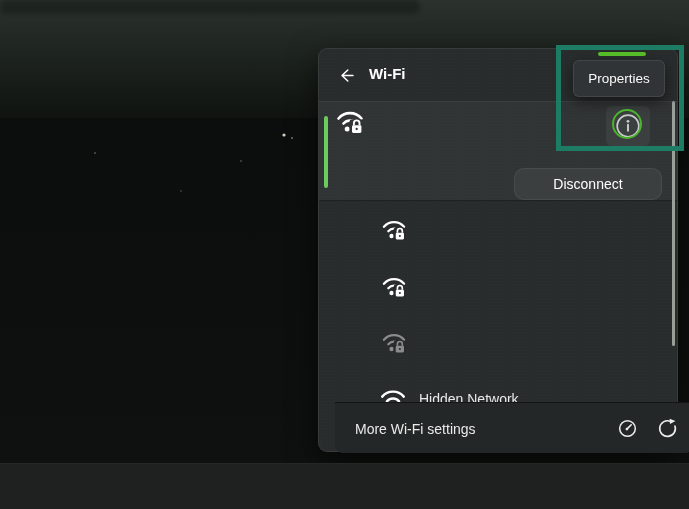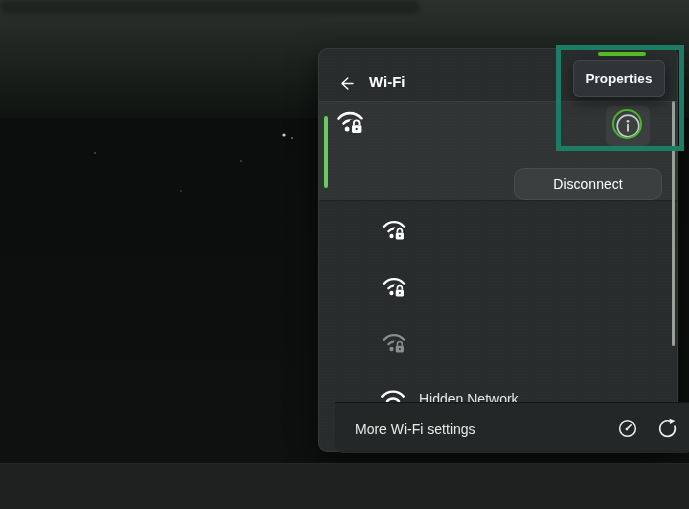--- a/index.html
+++ b/index.html
@@ -50,21 +50,21 @@
   
   .panel {
     left:318px; top:48px; width:360px; height:404px;
     background:#292c2d;
     background-image:radial-gradient(rgba(255,255,255,.018) 1px, transparent 1px);
     background-size:3px 3px;
     border:1px solid rgba(255,255,255,.07);
     border-radius:9px;
     box-shadow:0 10px 30px rgba(0,0,0,.55);
   }
-  .panel-header { left:0; top:8px; width:100%; height:52px; }
+  .panel-header { left:0; top:0; width:100%; height:52px; }
   .back-btn { left:13px; top:12px; width:28px; height:28px; border-radius:4px; display:flex; align-items:center; justify-content:center; }
   .panel-title { left:50px; top:16px; font-size:15px; font-weight:700; color:#ffffff; }
 
   .connected-item {
     left:0; top:52px; width:100%; height:100px;
     background:#313435;
     background-image:radial-gradient(rgba(255,255,255,.02) 1px, transparent 1px);
     background-size:3px 3px;
     border-top:1px solid rgba(255,255,255,.05);
     border-bottom:1px solid rgba(0,0,0,.35);
@@ -100,21 +100,21 @@
   .refresh-pos { left:321px; }
 
   .scrollbar { left:353px; top:52px; width:3px; height:245px; background:#99a099; border-radius:2px; z-index:2; }
 
   
   .tooltip {
     left:573px; top:60px; width:92px; height:37px;
     background:#313436; border:1px solid rgba(255,255,255,.09); border-radius:6px;
     box-shadow:0 5px 14px rgba(0,0,0,.5);
     display:flex; align-items:center; justify-content:center;
-    font-size:13.5px; font-weight:700; color:#fafafa;
+    font-size:13.5px; font-weight:400; color:#fafafa;
     z-index:6;
   }
   .hl-rect {
     left:556px; top:45px; width:128px; height:106px;
     border:5px solid #1d7c64; z-index:7;
   }
   .hl-line { left:598px; top:52px; width:48px; height:4px; background:#55bb27; border-radius:2px; z-index:8; }
   .hl-ring {
     left:612px; top:109px; width:30px; height:30px;
     border:2.5px solid #4cb32d; border-radius:50%; z-index:8;

